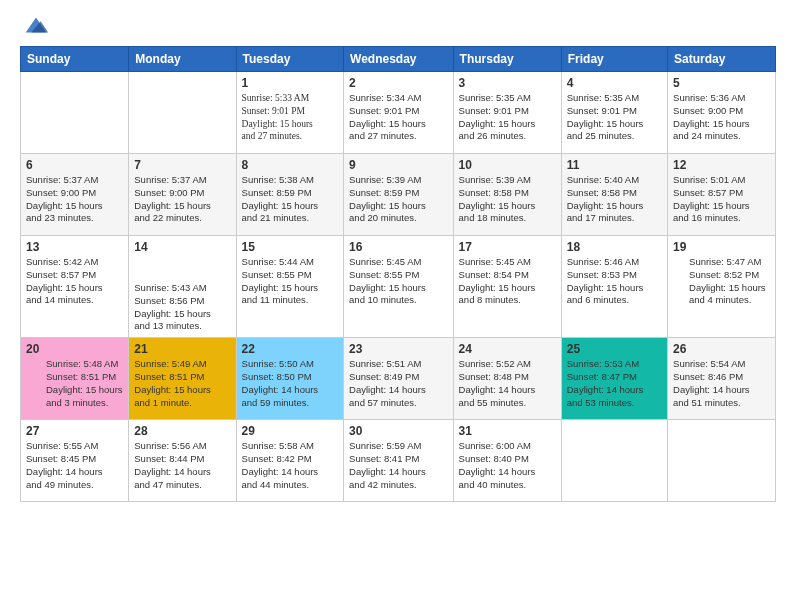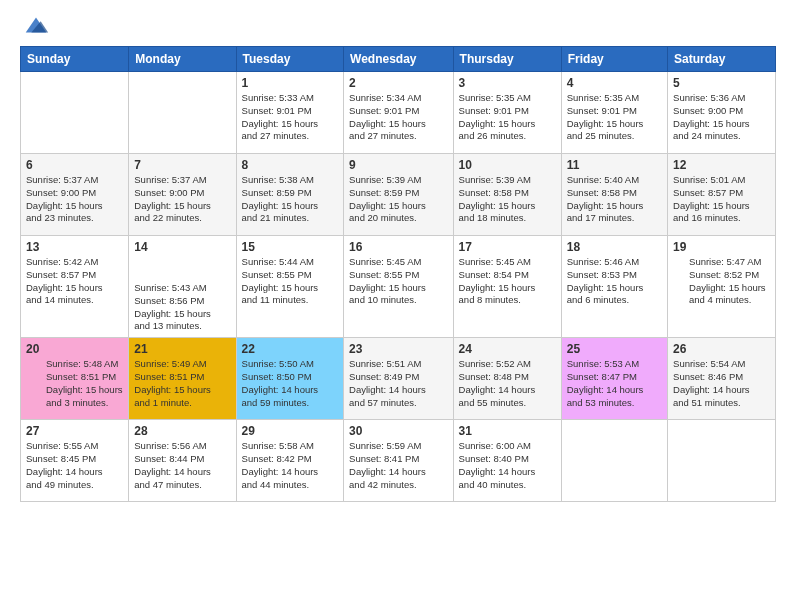--- a/index.html
+++ b/index.html
@@ -128,21 +128,21 @@
           <th>Friday</th>
           <th>Saturday</th>
         </tr>
     </thead>
     <tbody id="calendar-body">
     <tr>
           <td class="empty-cell" style="background: rgb(255, 255, 255);"></td>
           <td class="empty-cell" style="background: rgb(255, 255, 255);"></td>
           <td>
             <span class="day-number">1</span>
-            <div class="day-info" style="white-space: pre-line;">Sunrise: 5:33 AM
+            <div class="day-info" style="white-space: pre-line; font-family: Liberation Serif, serif;">Sunrise: 5:33 AM
 Sunset: 9:01 PM
 Daylight: 15 hours
 and 27 minutes.</div>
           </td>
           <td>
             <span class="day-number">2</span>
             <div class="day-info" style="white-space: pre-line;">Sunrise: 5:34 AM
 Sunset: 9:01 PM
 Daylight: 15 hours
 and 27 minutes.</div>
@@ -300,21 +300,21 @@
 Daylight: 14 hours
 and 57 minutes.</div>
           </td>
           <td style="background: rgb(245, 245, 245);">
             <span class="day-number">24</span>
             <div class="day-info" style="white-space: pre-line;">Sunrise: 5:52 AM
 Sunset: 8:48 PM
 Daylight: 14 hours
 and 55 minutes.</div>
           </td>
-          <td style="background: #f0abfc;">
+          <td style="background: #14b8a6;">
             <span class="day-number">25</span>
             <div class="day-info" style="white-space: pre-line;">Sunrise: 5:53 AM
 Sunset: 8:47 PM
 Daylight: 14 hours
 and 53 minutes.</div>
           </td>
           <td style="background: rgb(245, 245, 245);">
             <span class="day-number">26</span>
             <div class="day-info" style="white-space: pre-line;">Sunrise: 5:54 AM
 Sunset: 8:46 PM

